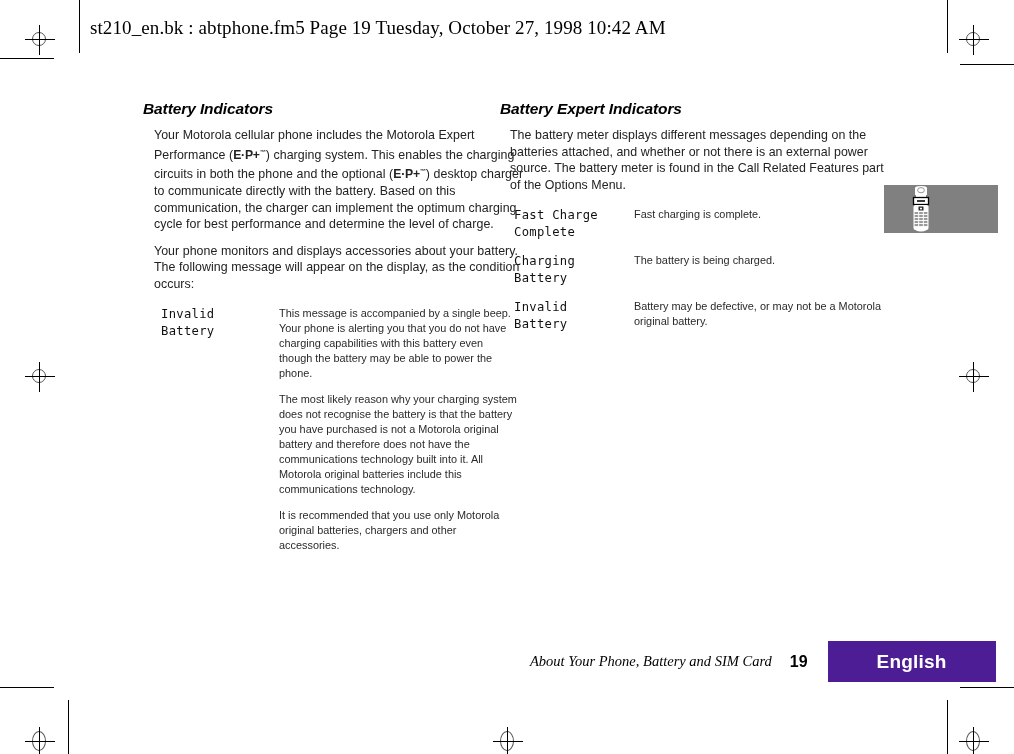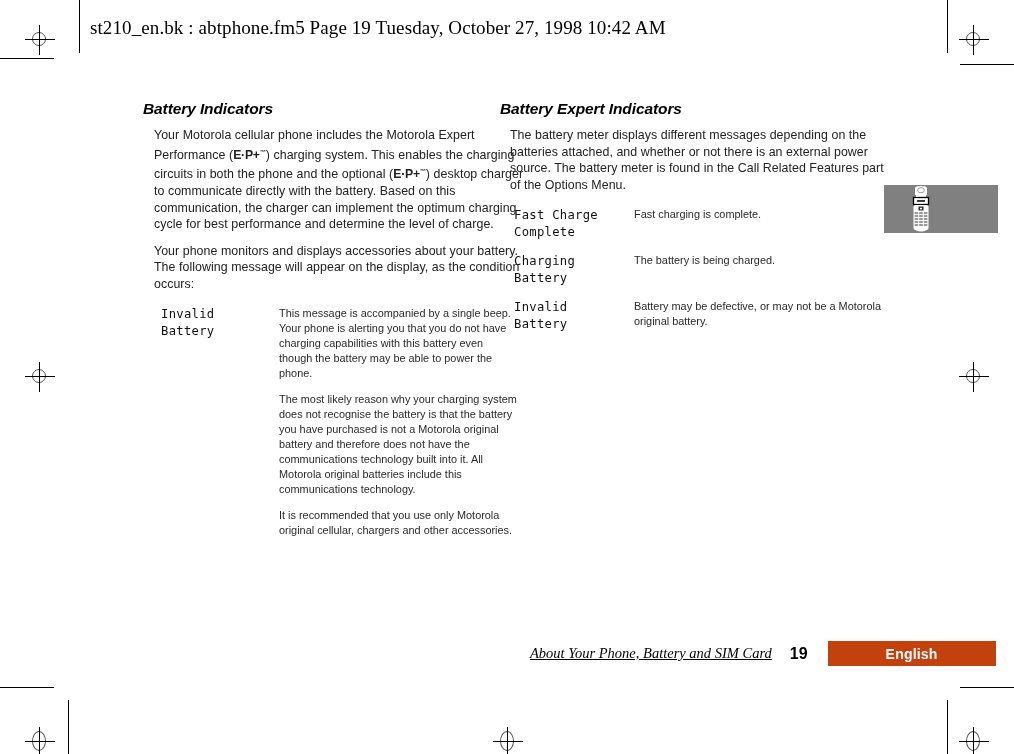--- a/index.html
+++ b/index.html
@@ -160,35 +160,34 @@
     left: 530px;
     top: 641px;
     display: flex;
     align-items: center;
   }
   .footer-title {
     font-family: "Liberation Serif", serif;
     font-style: italic;
     font-size: 14.5px;
     white-space: nowrap;
-    text-decoration: underline;
   }
   .footer-pageno {
     font-size: 16px;
     font-weight: bold;
     margin-left: 18px;
     text-align: right;
   }
   .footer-lang {
     margin-left: 20px;
     width: 168px;
-    height: 25px;
-    background: #c2410c;
+    height: 41px;
+    background: #4c1d95;
     color: #fff;
-    font-size: 14px;
+    font-size: 19px;
     font-weight: bold;
     display: flex;
     align-items: center;
     justify-content: center;
     letter-spacing: 0.2px;
   }
 </style>
 </head>
 <body>
 
@@ -247,21 +246,21 @@
   <p class="body-para">Your phone monitors and displays accessories about your battery. The following message will appear on the display, as the condition occurs:</p>
 
   <table class="deftable left-table">
     <tbody>
       <tr>
         <td class="term">Invalid
 Battery</td>
         <td class="desc">
           <p>This message is accompanied by a single beep. Your phone is alerting you that you do not have charging capabilities with this battery even though the battery may be able to power the phone.</p>
           <p>The most likely reason why your charging system does not recognise the battery is that the battery you have purchased is not a Motorola original battery and therefore does not have the communications technology built into it. All Motorola original batteries include this communications technology.</p>
-          <p>It is recommended that you use only Motorola original cellular, chargers and other accessories.</p>
+          <p>It is recommended that you use only Motorola original batteries, chargers and other accessories.</p>
         </td>
       </tr>
     </tbody>
   </table>
 </div>
 
 <div class="col col-right">
   <h2 class="section-title">Battery Expert Indicators</h2>
 
   <p class="body-para">The battery meter displays different messages depending on the batteries attached, and whether or not there is an external power source. The battery meter is found in the Call Related Features part of the Options Menu.</p>

